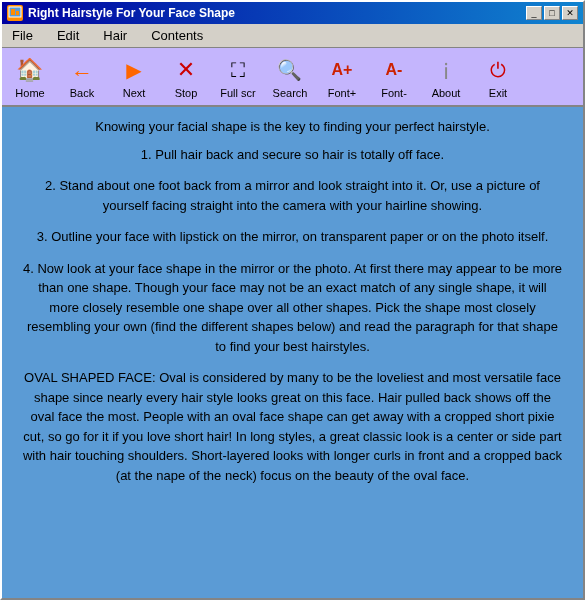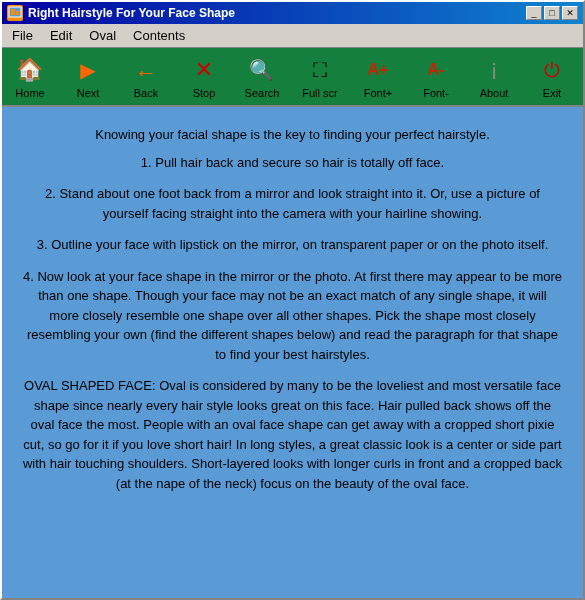--- a/index.html
+++ b/index.html
@@ -66,35 +66,35 @@
       font-size: 9px;
       cursor: pointer;
       color: black;
     }
     .title-btn.close { background: #d4d0c8; }
     .menu-bar {
       background: #d4d0c8;
       border-bottom: 1px solid #848484;
       padding: 2px 4px;
       display: flex;
-      gap: 5px;
+      gap: 12px;
       flex-shrink: 0;
     }
     .menu-item {
       padding: 2px 6px;
       font-size: 13px;
       cursor: pointer;
     }
     .toolbar {
-      background: #15803d;
+      background: #c4b5fd;
       border-bottom: 2px solid #848484;
       padding: 3px 4px;
       display: flex;
       align-items: center;
-      gap: 10px;
+      gap: 4px;
       flex-shrink: 0;
     }
     .tool-btn {
       display: flex;
       flex-direction: column;
       align-items: center;
       width: 48px;
       padding: 2px;
       cursor: pointer;
       border: 1px solid transparent;
@@ -118,21 +118,21 @@
     }
     .content-area {
       display: flex;
       flex: 1;
       overflow: hidden;
     }
     .main-content {
       flex: 1;
       background: #5b9bd5;
       overflow-y: scroll;
-      padding: 18px 20px;
+      padding: 10px 20px;
       color: black;
       font-size: 13px;
       line-height: 1.5;
       text-align: center;
     }
     .main-content::-webkit-scrollbar {
       width: 16px;
     }
     .main-content::-webkit-scrollbar-track {
       background: #d4d0c8;
@@ -184,48 +184,48 @@
     <div class="title-controls">
       <div class="title-btn">_</div>
       <div class="title-btn">□</div>
       <div class="title-btn close">✕</div>
     </div>
   </div>
 
   <div class="menu-bar">
     <div class="menu-item">File</div>
     <div class="menu-item">Edit</div>
-    <div class="menu-item">Oval</div>
+    <div class="menu-item">Hair</div>
     <div class="menu-item">Contents</div>
   </div>
 
   <div class="toolbar">
     <div class="tool-btn">
       <div class="tool-icon icon-home"></div>
       <span class="tool-label">Home</span>
     </div>
     <div class="tool-btn">
+      <div class="tool-icon icon-back"></div>
+      <span class="tool-label">Back</span>
+    </div>
+    <div class="tool-btn">
       <div class="tool-icon icon-next"></div>
       <span class="tool-label">Next</span>
     </div>
     <div class="tool-btn">
-      <div class="tool-icon icon-back"></div>
-      <span class="tool-label">Back</span>
-    </div>
-    <div class="tool-btn">
       <div class="tool-icon icon-stop"></div>
       <span class="tool-label">Stop</span>
     </div>
     <div class="tool-btn">
+      <div class="tool-icon icon-fullscr"></div>
+      <span class="tool-label">Full scr</span>
+    </div>
+    <div class="tool-btn">
       <div class="tool-icon icon-search"></div>
       <span class="tool-label">Search</span>
-    </div>
-    <div class="tool-btn">
-      <div class="tool-icon icon-fullscr"></div>
-      <span class="tool-label">Full scr</span>
     </div>
     <div class="tool-btn">
       <div class="tool-icon icon-fontplus"></div>
       <span class="tool-label">Font+</span>
     </div>
     <div class="tool-btn">
       <div class="tool-icon icon-fontminus"></div>
       <span class="tool-label">Font-</span>
     </div>
     <div class="tool-btn">

